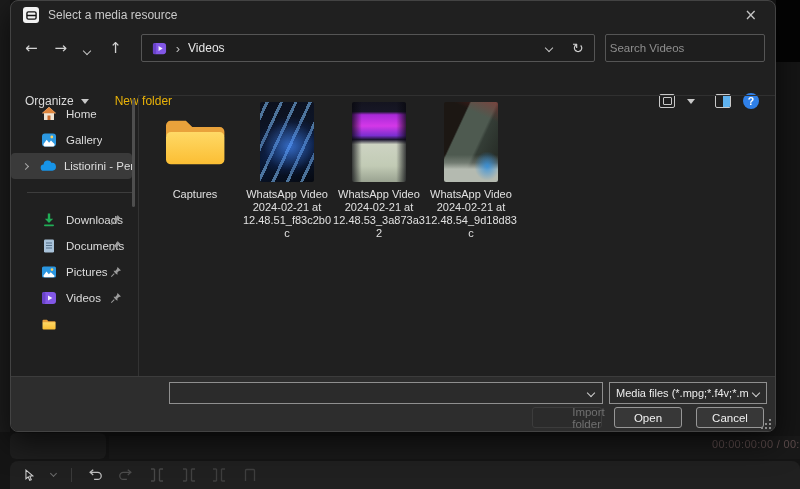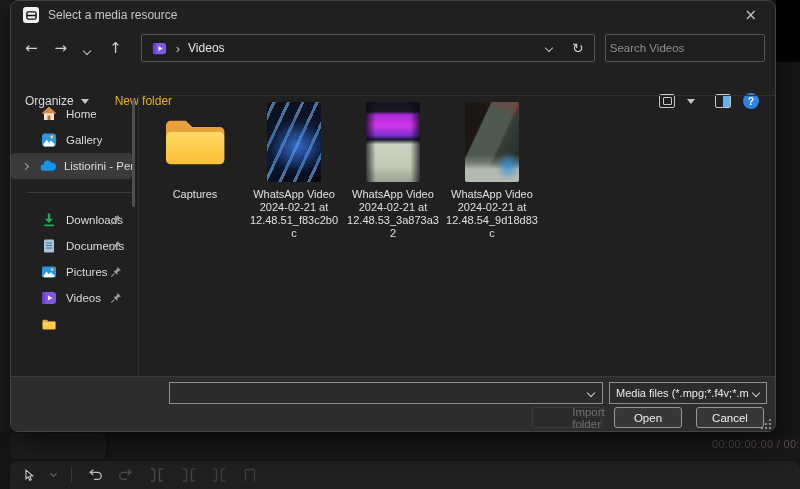--- a/index.html
+++ b/index.html
@@ -72,21 +72,21 @@
   .exp { width:12px; display:flex; align-items:center; }
   .exp .chev { width:5px; height:5px; transform:rotate(-45deg); border-color:#a8a8a8; }
   .sicon { width:17px; height:17px; margin-left:6px; margin-right:8px; flex:0 0 auto; display:flex; align-items:center; }
   .srow.toplevel .sicon { margin-left:18px; }
   .slabel { font-size:11.5px; color:#dcdcdc; white-space:nowrap; overflow:hidden; }
   .pin { position:absolute; right:10px; top:7px; width:12px; height:12px; }
   .sep { height:1px; background:#3d3d3d; margin:13px 6px 14px 16px; }
   .scrollbar { position:absolute; right:3px; top:4px; width:3px; height:108px; background:#4e4e4e; border-radius:2px; }
 
   .main { position:absolute; left:128px; top:1px; width:638px; height:280px; }
-  .items { display:flex; align-items:flex-start; padding:6px 0 0 10px;gap:7px; }
+  .items { display:flex; align-items:flex-start; padding:6px 0 0 10px; }
   .fitem { width:92px; display:flex; flex-direction:column; align-items:center; }
   .folder-slot { width:92px; height:80px; display:flex; align-items:center; justify-content:center; }
   .thumb { width:54px; height:80px; border-radius:2px; }
   .thumb-1 { background:
       radial-gradient(80% 50% at 55% 55%, rgba(70,140,255,.7), rgba(20,50,120,.2) 60%, transparent 75%),
       repeating-linear-gradient(115deg, transparent 0 5px, rgba(130,195,255,.55) 5px 8px, transparent 8px 13px),
       linear-gradient(160deg, #0c101c 0%, #0d1527 40%, #0a1a38 60%, #060910 100%); }
   .thumb-2 { background:
       linear-gradient(to right, rgba(8,8,14,.75), transparent 18%, transparent 82%, rgba(8,8,14,.75)),
       linear-gradient(to bottom, #14141f 0%, #171726 12%, #a829d8 16%, #d438e8 30%, #7a2fd0 42%, #1b1530 47%, #cdd3c2 53%, #c2cbb5 80%, #9aa391 100%); }

